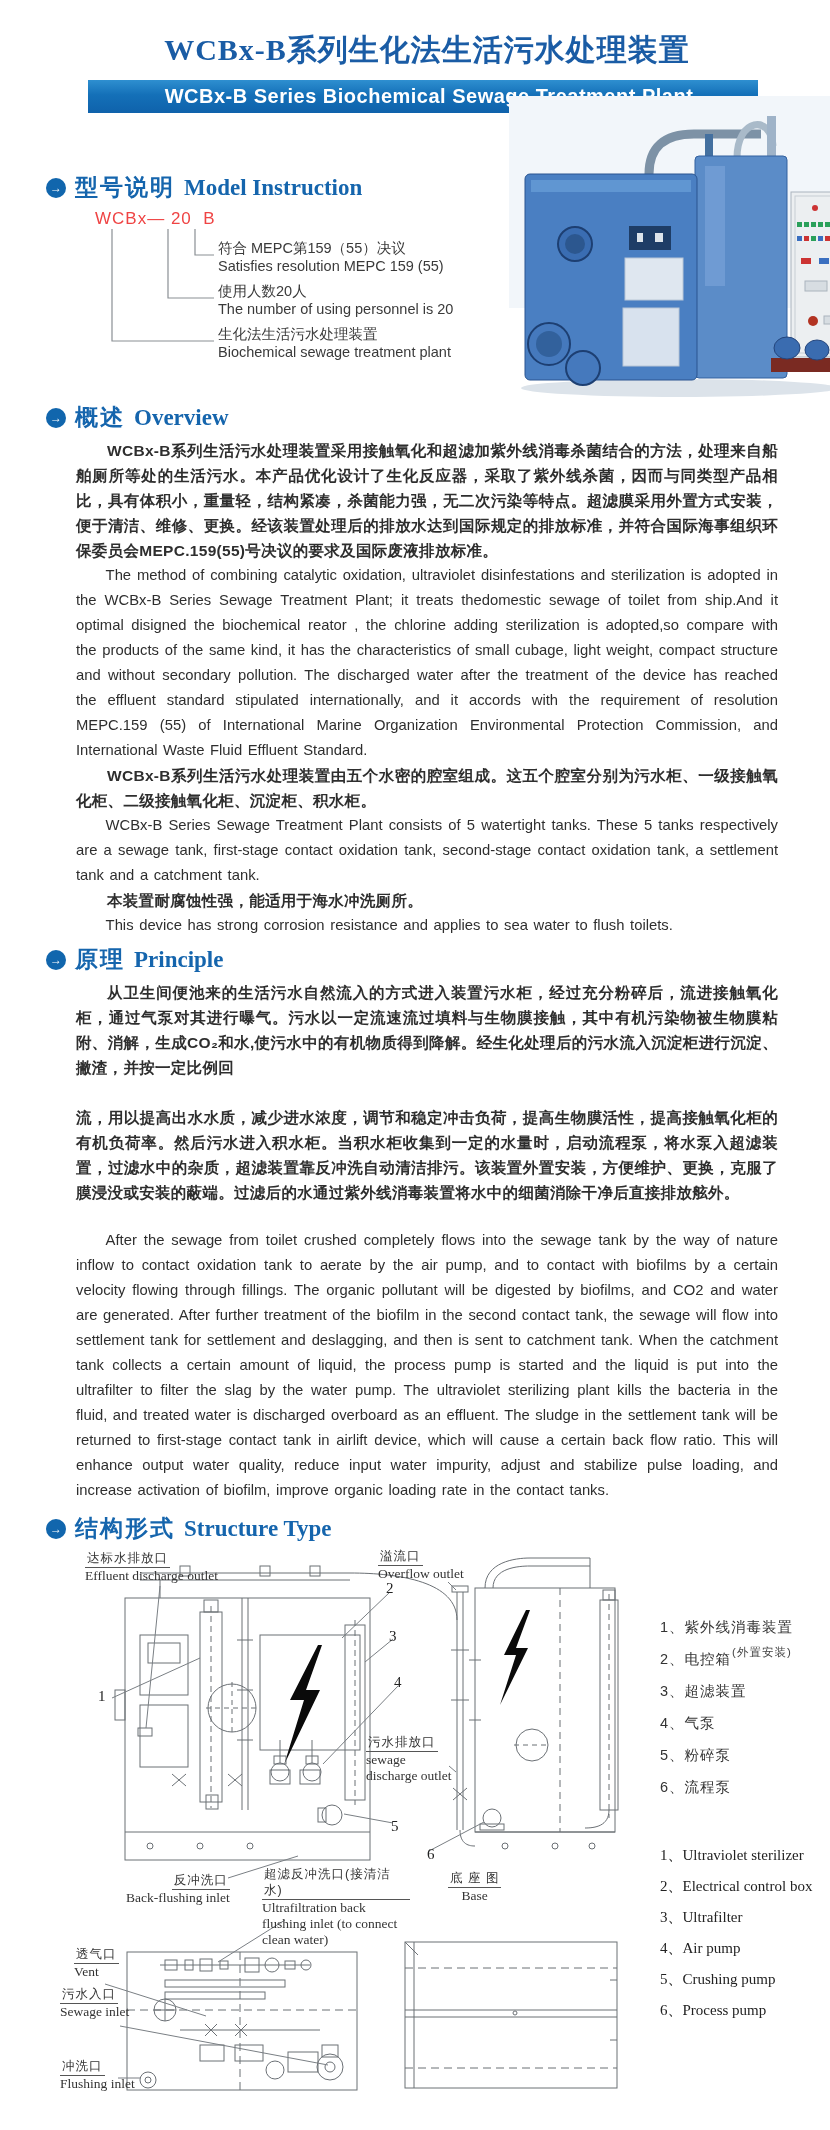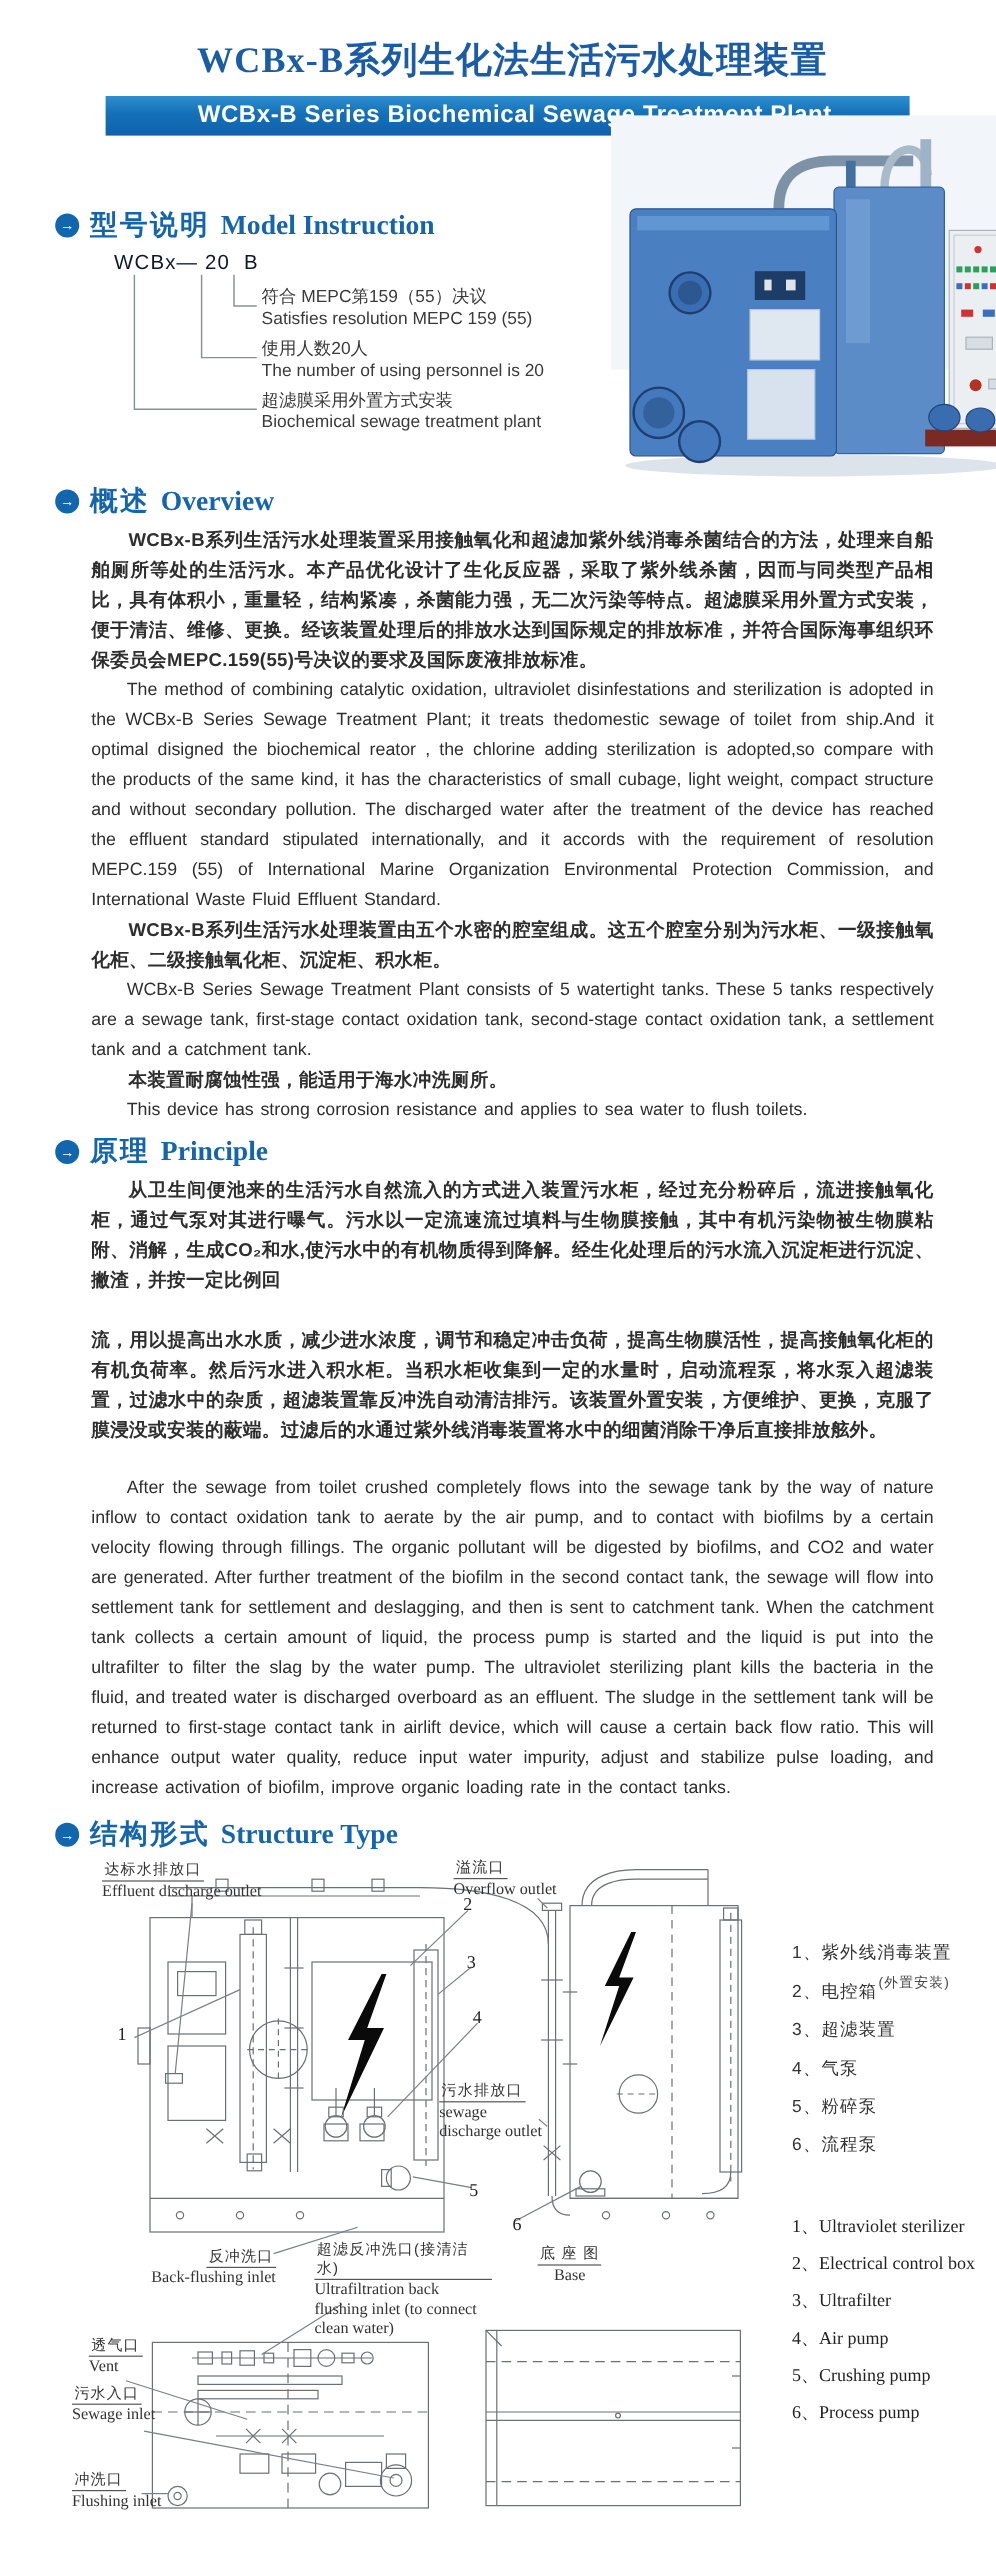--- a/index.html
+++ b/index.html
@@ -20,21 +20,21 @@
   .sec-head{left:34px;display:flex;align-items:center;gap:9px;}
   .sec-icon{width:20px;height:20px;border-radius:50%;background:#1166ad;
     display:flex;align-items:center;justify-content:center;flex:0 0 auto;}
   .sec-icon .arr{color:#fff;font-size:12px;font-weight:700;line-height:1;}
   .sec-zh{font-size:23px;font-weight:700;color:#1565ad;letter-spacing:2px;}
   .sec-en{font-family:"Liberation Serif","DejaVu Serif",serif;
     font-size:23px;font-weight:700;color:#1565ad;}
 
   
   .model-diagram{left:90px;top:205px;width:480px;height:165px;}
-  .model-code{position:absolute;left:5px;top:4px;font-size:17px;color:#0f172a;
+  .model-code{position:absolute;left:5px;top:4px;font-size:17px;color:#ef4444;
     white-space:pre;letter-spacing:1px;}
   .m-label{position:absolute;left:128px;line-height:18px;font-size:14.5px;color:#3a3a3a;}
   .m-label .zh{display:block;}
   .m-label .en{display:block;text-align:right;}
   .m-lines{position:absolute;left:0;top:0;}
 
   
   .photo{left:497px;top:96px;width:333px;height:305px;}
 
   
@@ -146,21 +146,21 @@
   <div class="model-code">WCBx— 20  B</div>
   <div class="m-label" style="top:34px;">
     <span class="zh">符合 MEPC第159（55）决议</span>
     <span class="en">Satisfies resolution MEPC 159 (55)</span>
   </div>
   <div class="m-label" style="top:77px;">
     <span class="zh">使用人数20人</span>
     <span class="en">The number of using personnel is 20</span>
   </div>
   <div class="m-label" style="top:120px;">
-    <span class="zh">超滤膜采用外置方式安装</span>
+    <span class="zh">生化法生活污水处理装置</span>
     <span class="en">Biochemical sewage treatment plant</span>
   </div>
 </div>
 
 <div class="abs sec-head" style="top:402px;">
   <span class="sec-icon">
       <span class="arr">→</span>
     </span>
   <span class="sec-zh">概述</span>
   <span class="sec-en">Overview</span>

